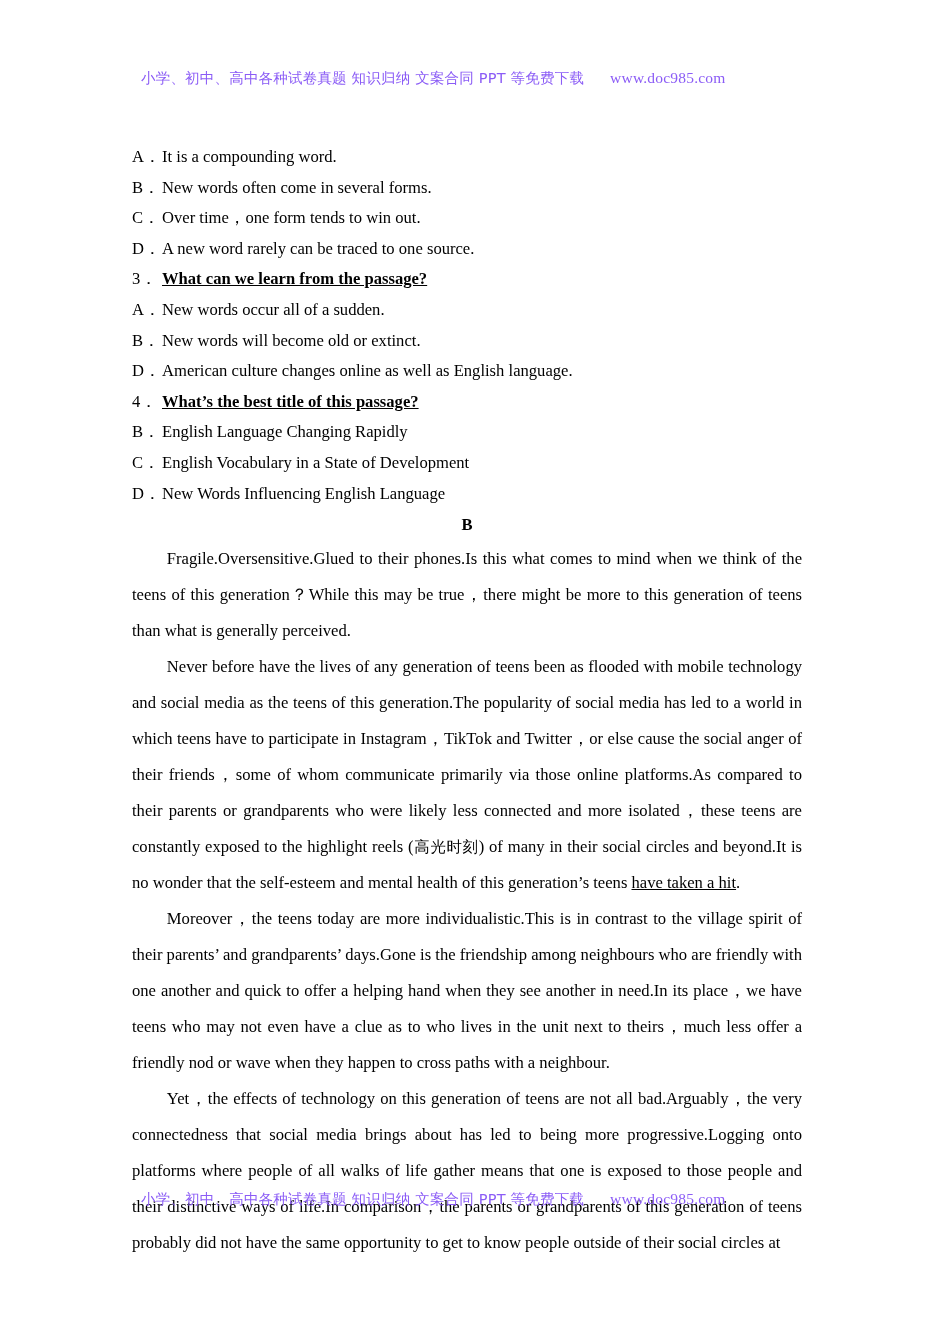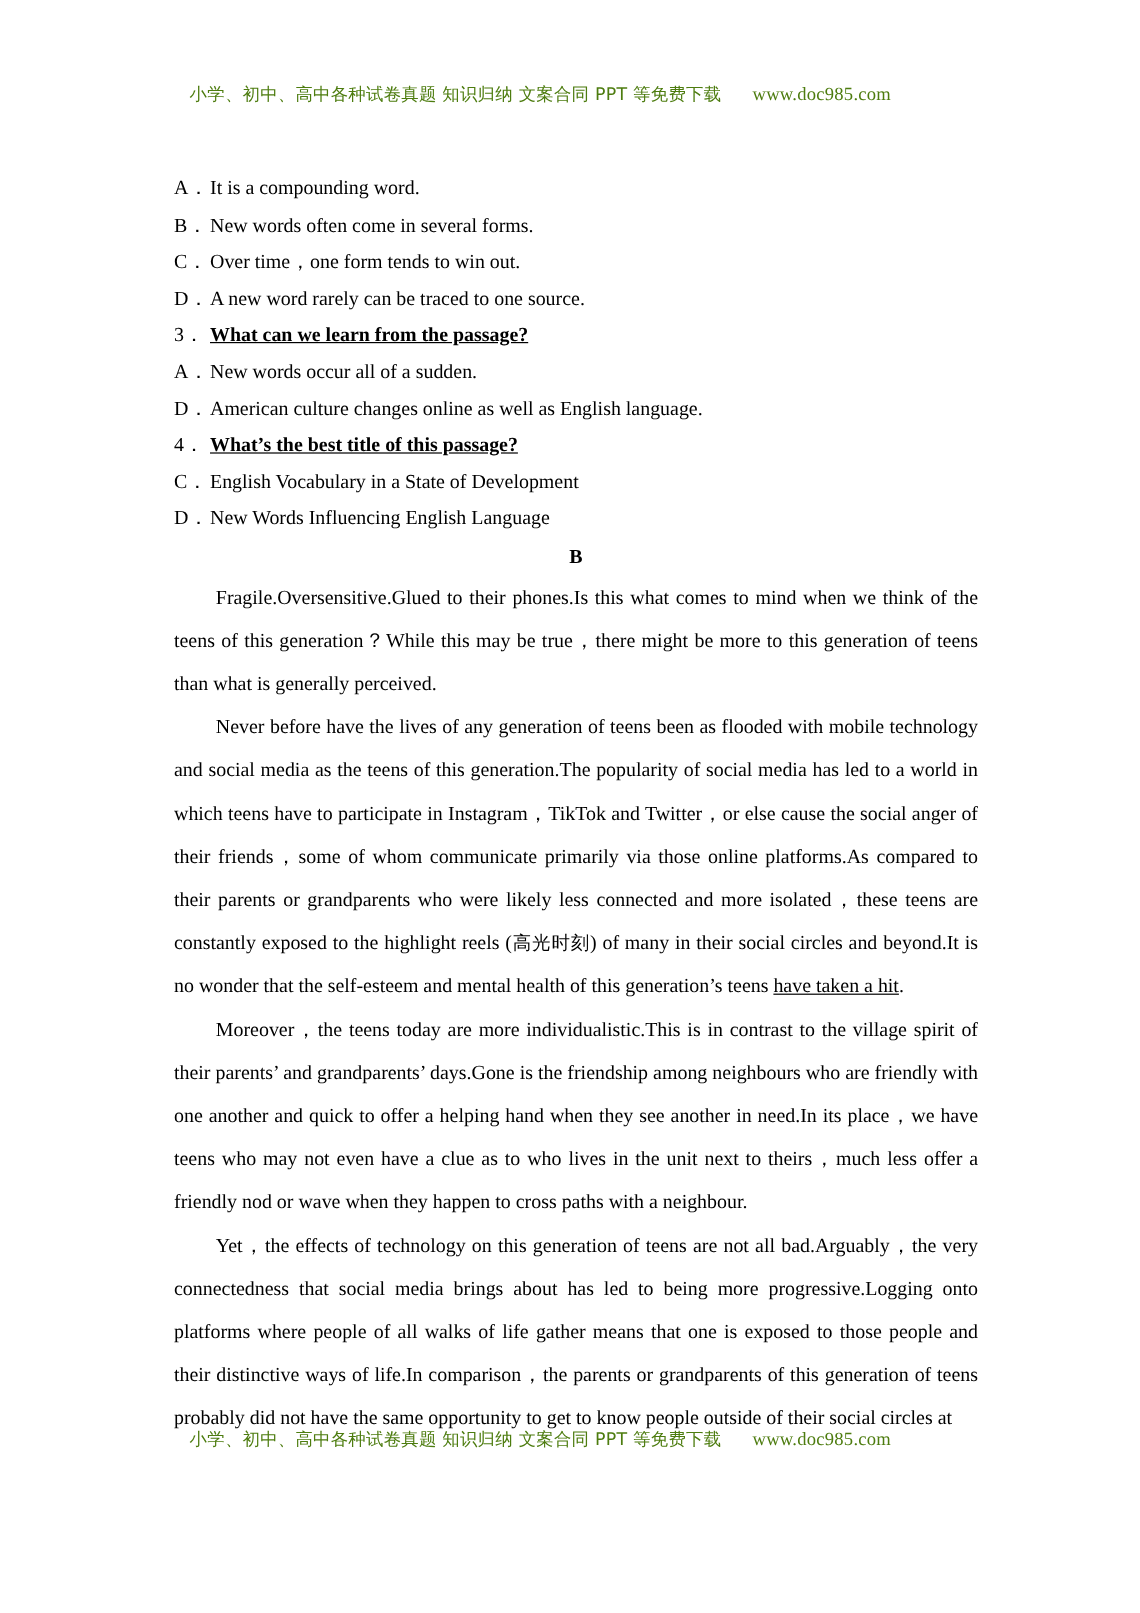--- a/index.html
+++ b/index.html
@@ -15,42 +15,42 @@
   .page {
     position: relative;
     width: 950px;
     height: 1344px;
     background: #ffffff;
     overflow: hidden;
     box-sizing: border-box;
   }
   .watermark {
     position: absolute;
-    left: 158px;
+    left: 141px;
     width: 670px;
     font-family: "Liberation Serif", "DejaVu Serif", serif;
     font-size: 15.5px;
-    color: #4d7c0f;
+    color: #8b5cf6;
     letter-spacing: 0.2px;
     white-space: nowrap;
   }
   .watermark .wm-cn {
     font-family: "DejaVu Sans", sans-serif;
     font-size: 14.5px;
   }
   .watermark .wm-gap {
     display: inline-block;
     width: 26px;
   }
   .watermark-top { top: 69px; }
   .watermark-bottom { top: 1190px; }
 
   .content {
     position: absolute;
-    left: 145px;
+    left: 132px;
     top: 142px;
     width: 670px;
   }
 
   
   .optline {
     font-size: 16.6px;
     line-height: 30.6px;
     white-space: nowrap;
     text-indent: 0;
@@ -119,25 +119,31 @@
       <span class="marker">D．</span><span>A new word rarely can be traced to one source.</span>
     </div>
 
     <div class="qline">
       <span class="marker">3．</span><span class="qtext">What can we learn from the passage?</span>
     </div>
     <div class="optline">
       <span class="marker">A．</span><span>New words occur all of a sudden.</span>
     </div>
     <div class="optline">
+      <span class="marker">B．</span><span>New words will become old or extinct.</span>
+    </div>
+    <div class="optline">
       <span class="marker">D．</span><span>American culture changes online as well as English language.</span>
     </div>
 
     <div class="qline">
       <span class="marker">4．</span><span class="qtext">What’s the best title of this passage?</span>
+    </div>
+    <div class="optline">
+      <span class="marker">B．</span><span>English Language Changing Rapidly</span>
     </div>
     <div class="optline">
       <span class="marker">C．</span><span>English Vocabulary in a State of Development</span>
     </div>
     <div class="optline">
       <span class="marker">D．</span><span>New Words Influencing English Language</span>
     </div>
 
     <div class="section-letter">B</div>
 

